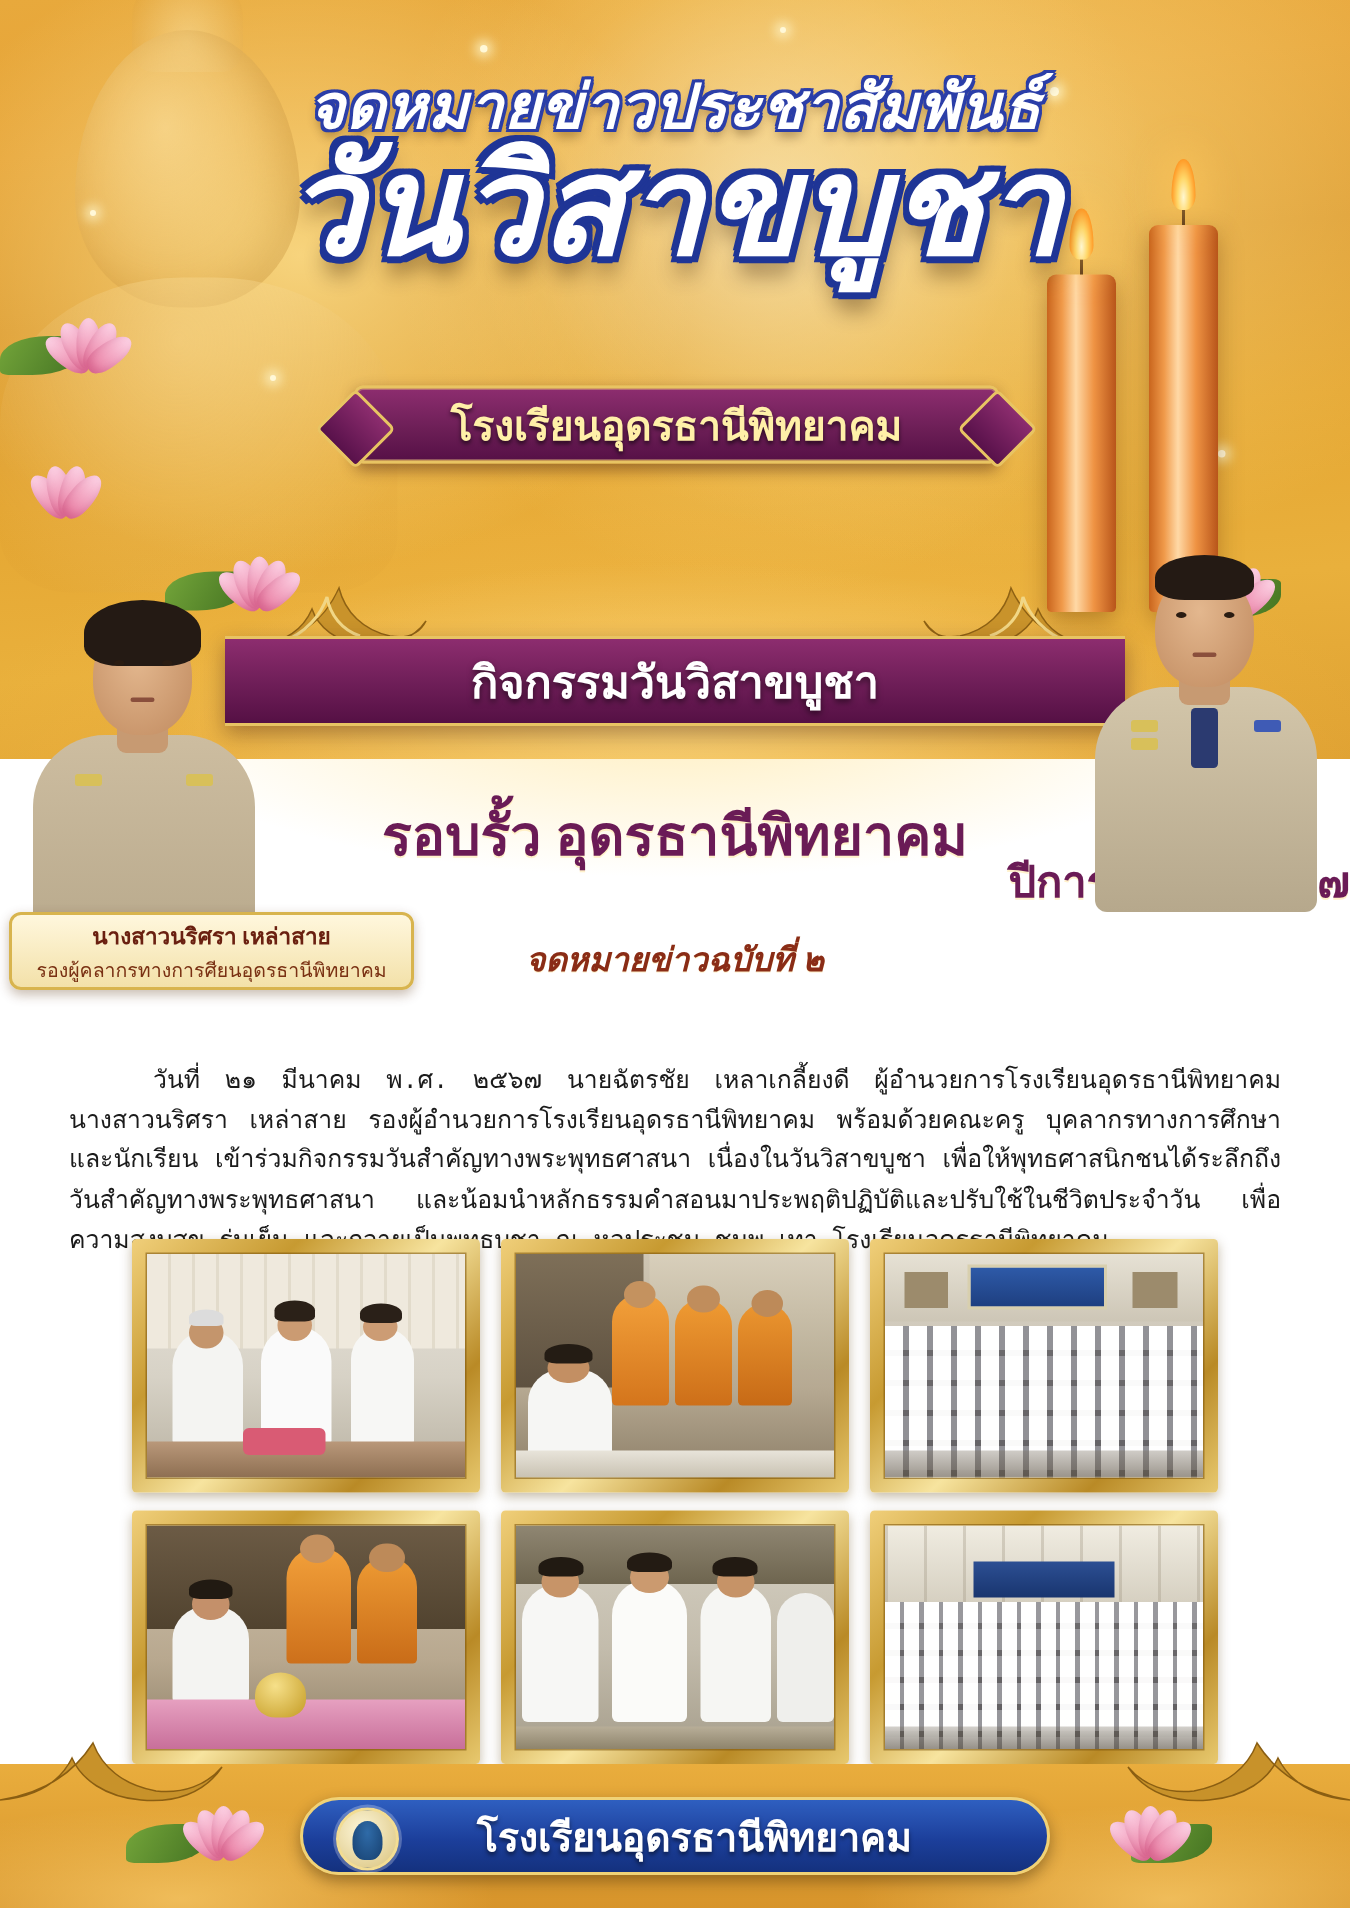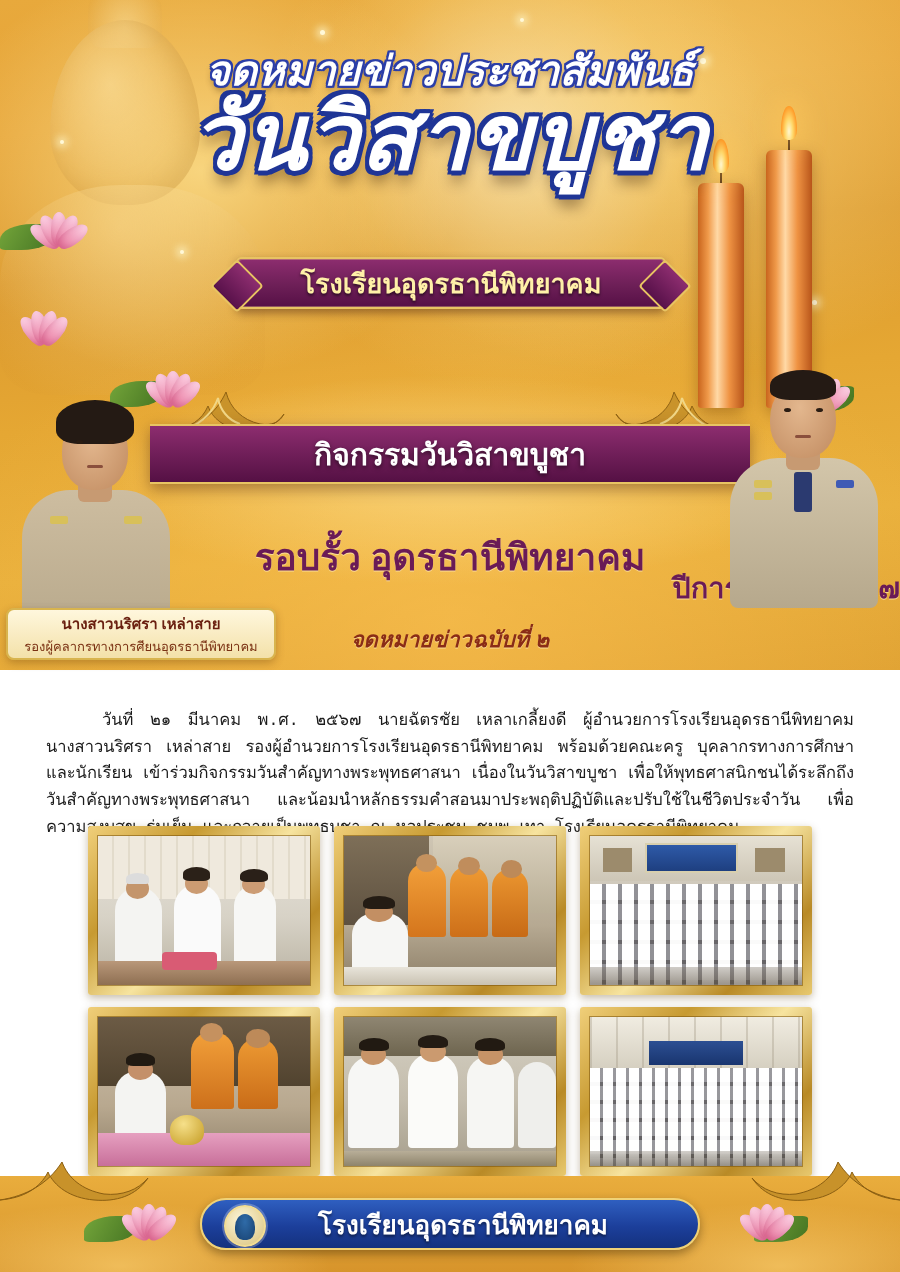--- a/index.html
+++ b/index.html
@@ -12,21 +12,21 @@
     position:relative;
   }
   .poster {
     position:absolute; inset:0;
     width:900px; height:1272px;
     overflow:hidden;
   }
 
   
   .hero {
-    position:absolute; left:0; top:0; width:900px; height:670px;
+    position:absolute; left:0; top:0; width:900px; height:506px;
     background:
       radial-gradient(ellipse 380px 300px at 200px 170px, rgba(255,230,150,.75), rgba(255,200,90,0) 70%),
       radial-gradient(ellipse 500px 360px at 660px 120px, rgba(255,225,140,.6), rgba(255,190,70,0) 72%),
       radial-gradient(ellipse 700px 460px at 450px 620px, rgba(255,196,86,.55), rgba(214,140,30,0) 75%),
       linear-gradient(175deg,#e8a93c 0%, #e6a337 18%, #dc9a2f 38%, #e5a733 58%, #e9b03c 78%, #dfa132 100%);
     text-decoration: underline;
   }
   
   .buddha {
     position:absolute; left:-30px; top:-20px; width:330px; height:400px;

